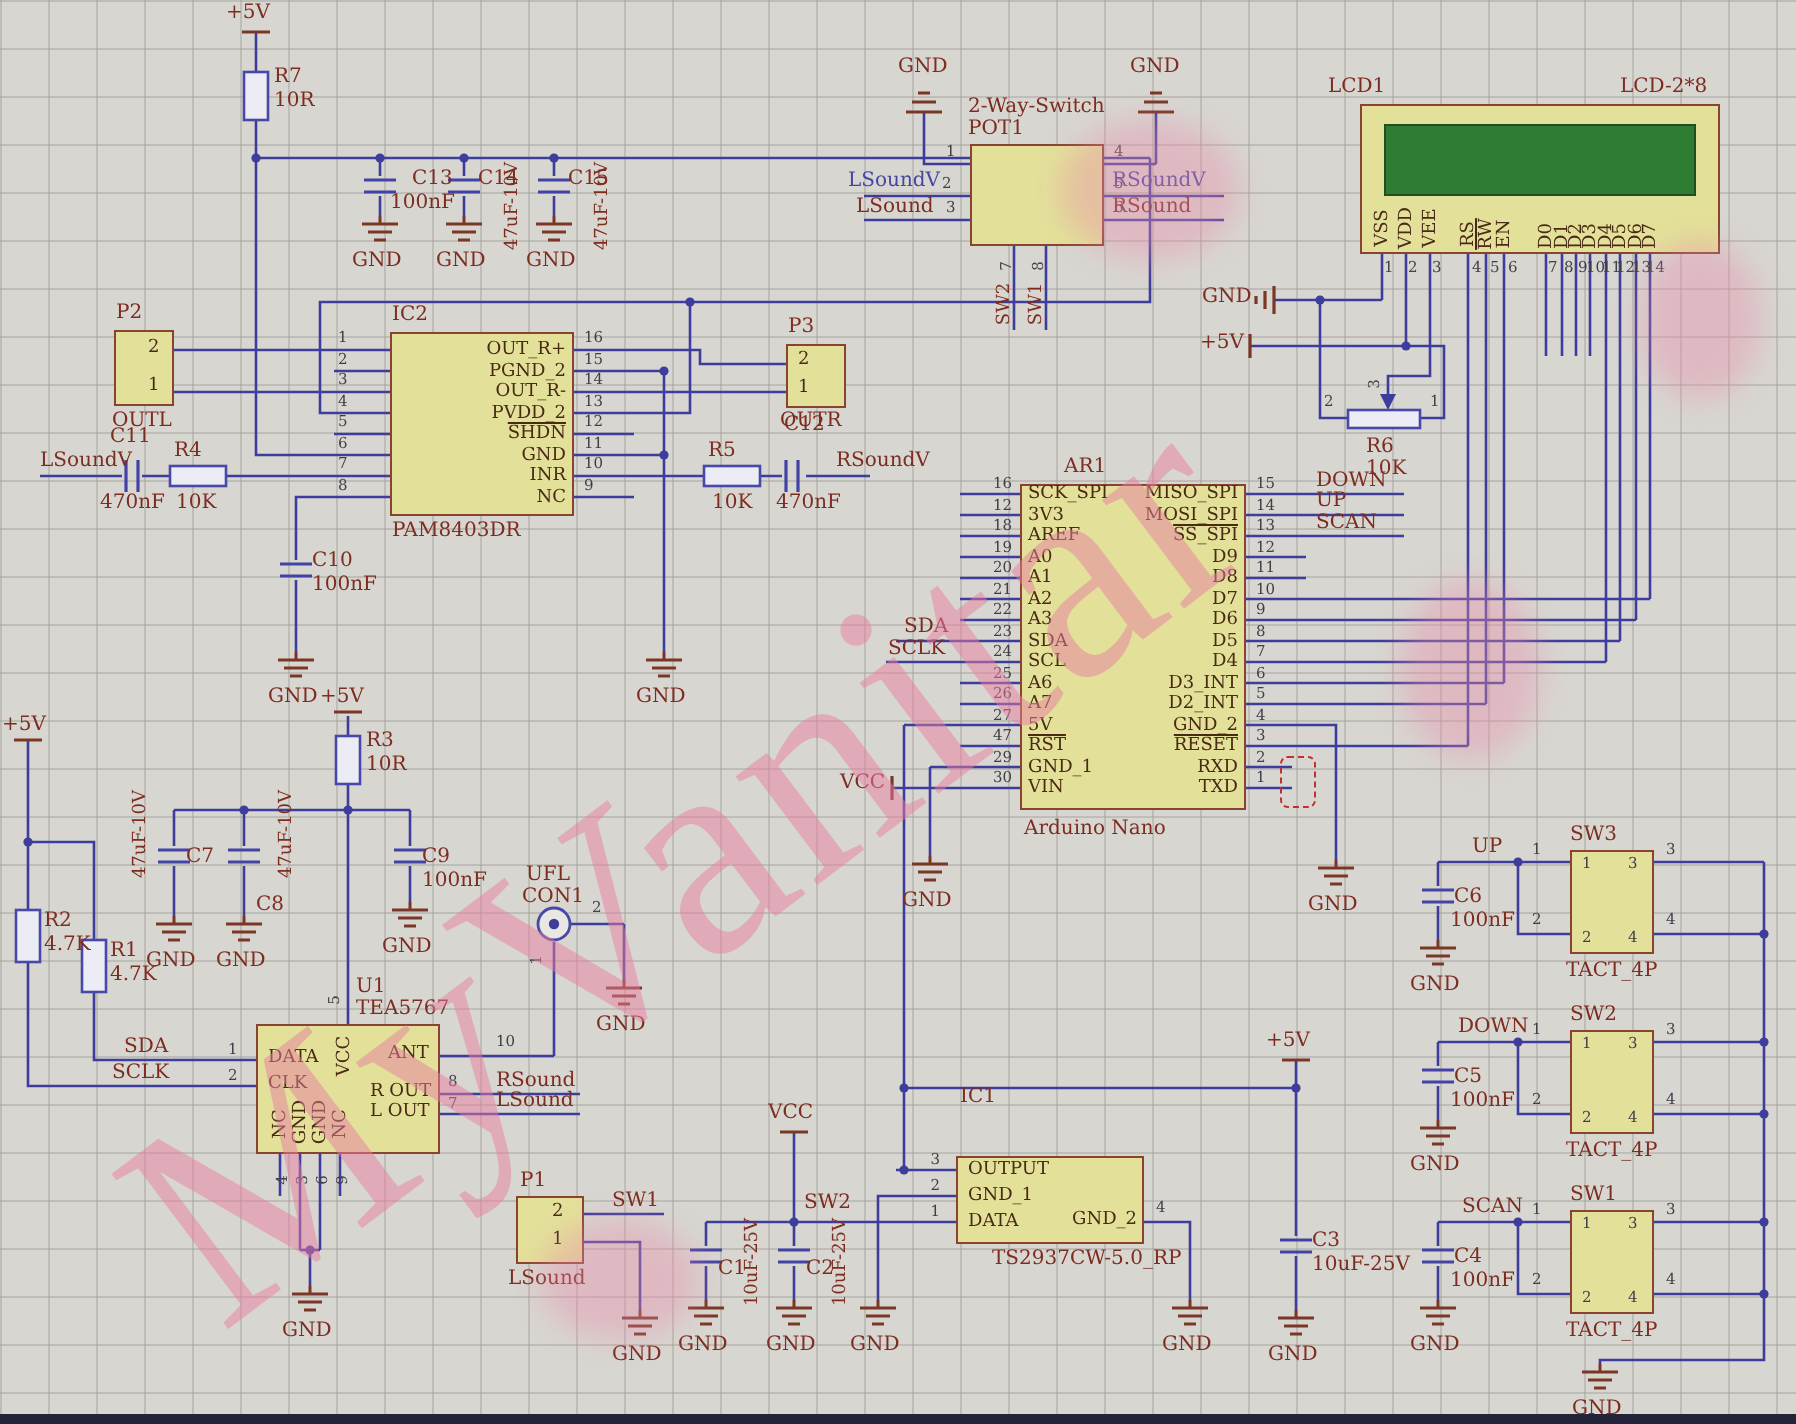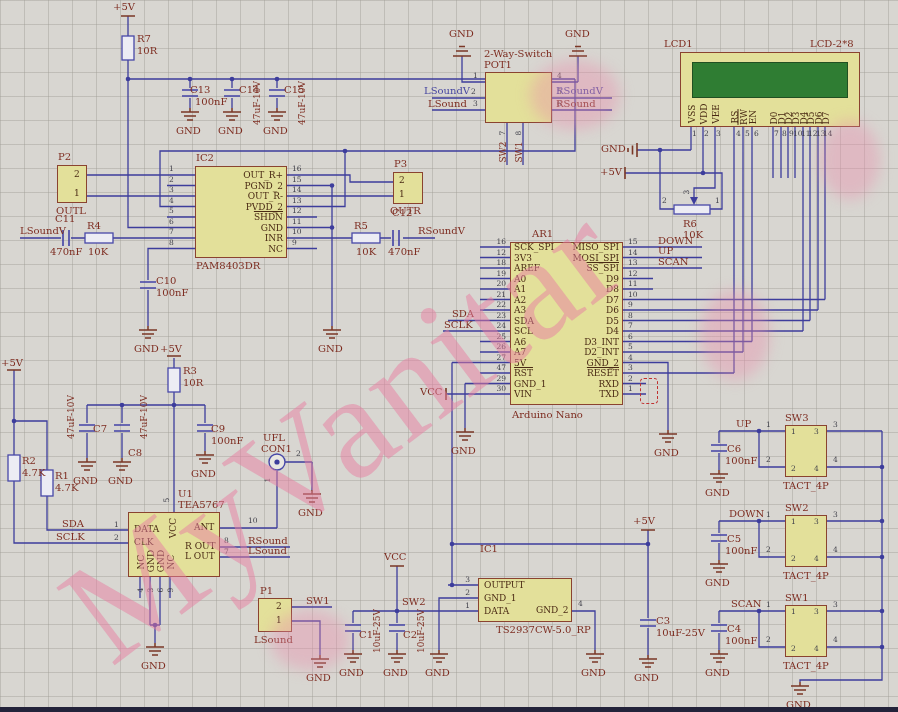--- a/index.html
+++ b/index.html
@@ -213,21 +213,21 @@
   <div class="box" style="left:258px;top:598px;width:34px;height:34px"></div>
   <div class="box" style="left:478px;top:578px;width:94px;height:44px"></div>
   <div class="box" style="left:785px;top:425px;width:42px;height:52px"></div>
   <div class="box" style="left:785px;top:515px;width:42px;height:52px"></div>
   <div class="box" style="left:785px;top:605px;width:42px;height:52px"></div>
   <div class="dash" style="left:640px;top:378px;width:16px;height:24px"></div>
 
   <span class="t" style="left:113px;top:2px">+5V</span>
   <span class="t" style="left:137px;top:34px">R7</span>
   <span class="t" style="left:137px;top:46px">10R</span>
-  <span class="t" style="left:190px;top:85px">C13</span>
+  <span class="t" style="left:206px;top:85px">C13</span>
   <span class="t" style="left:195px;top:97px">100nF</span>
   <span class="t" style="left:239px;top:85px">C14</span>
   <span class="vt" style="left:257px;top:103px">47uF-10V</span>
   <span class="t" style="left:284px;top:85px">C15</span>
   <span class="vt" style="left:302px;top:103px">47uF-10V</span>
   <span class="t" style="left:176px;top:126px">GND</span>
   <span class="t" style="left:218px;top:126px">GND</span>
   <span class="t" style="left:263px;top:126px">GND</span>
 
   <span class="t" style="left:58px;top:152px">P2</span>

